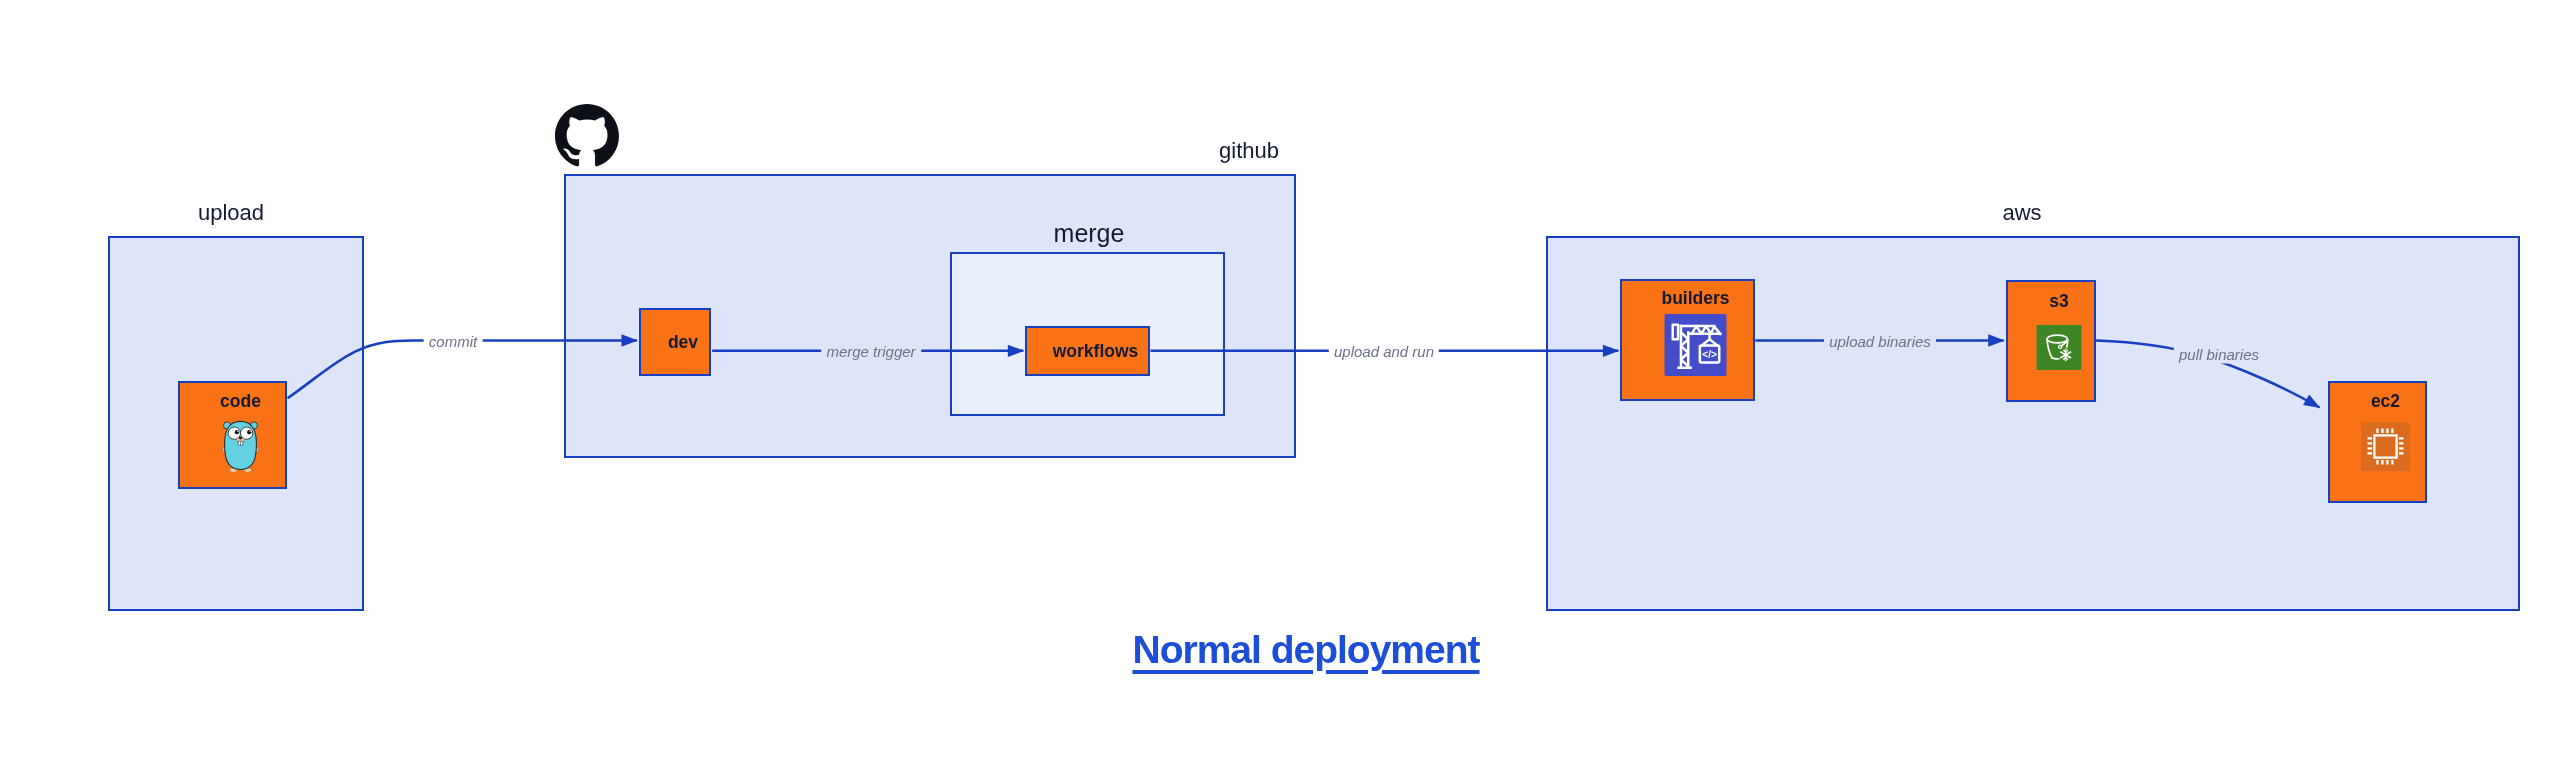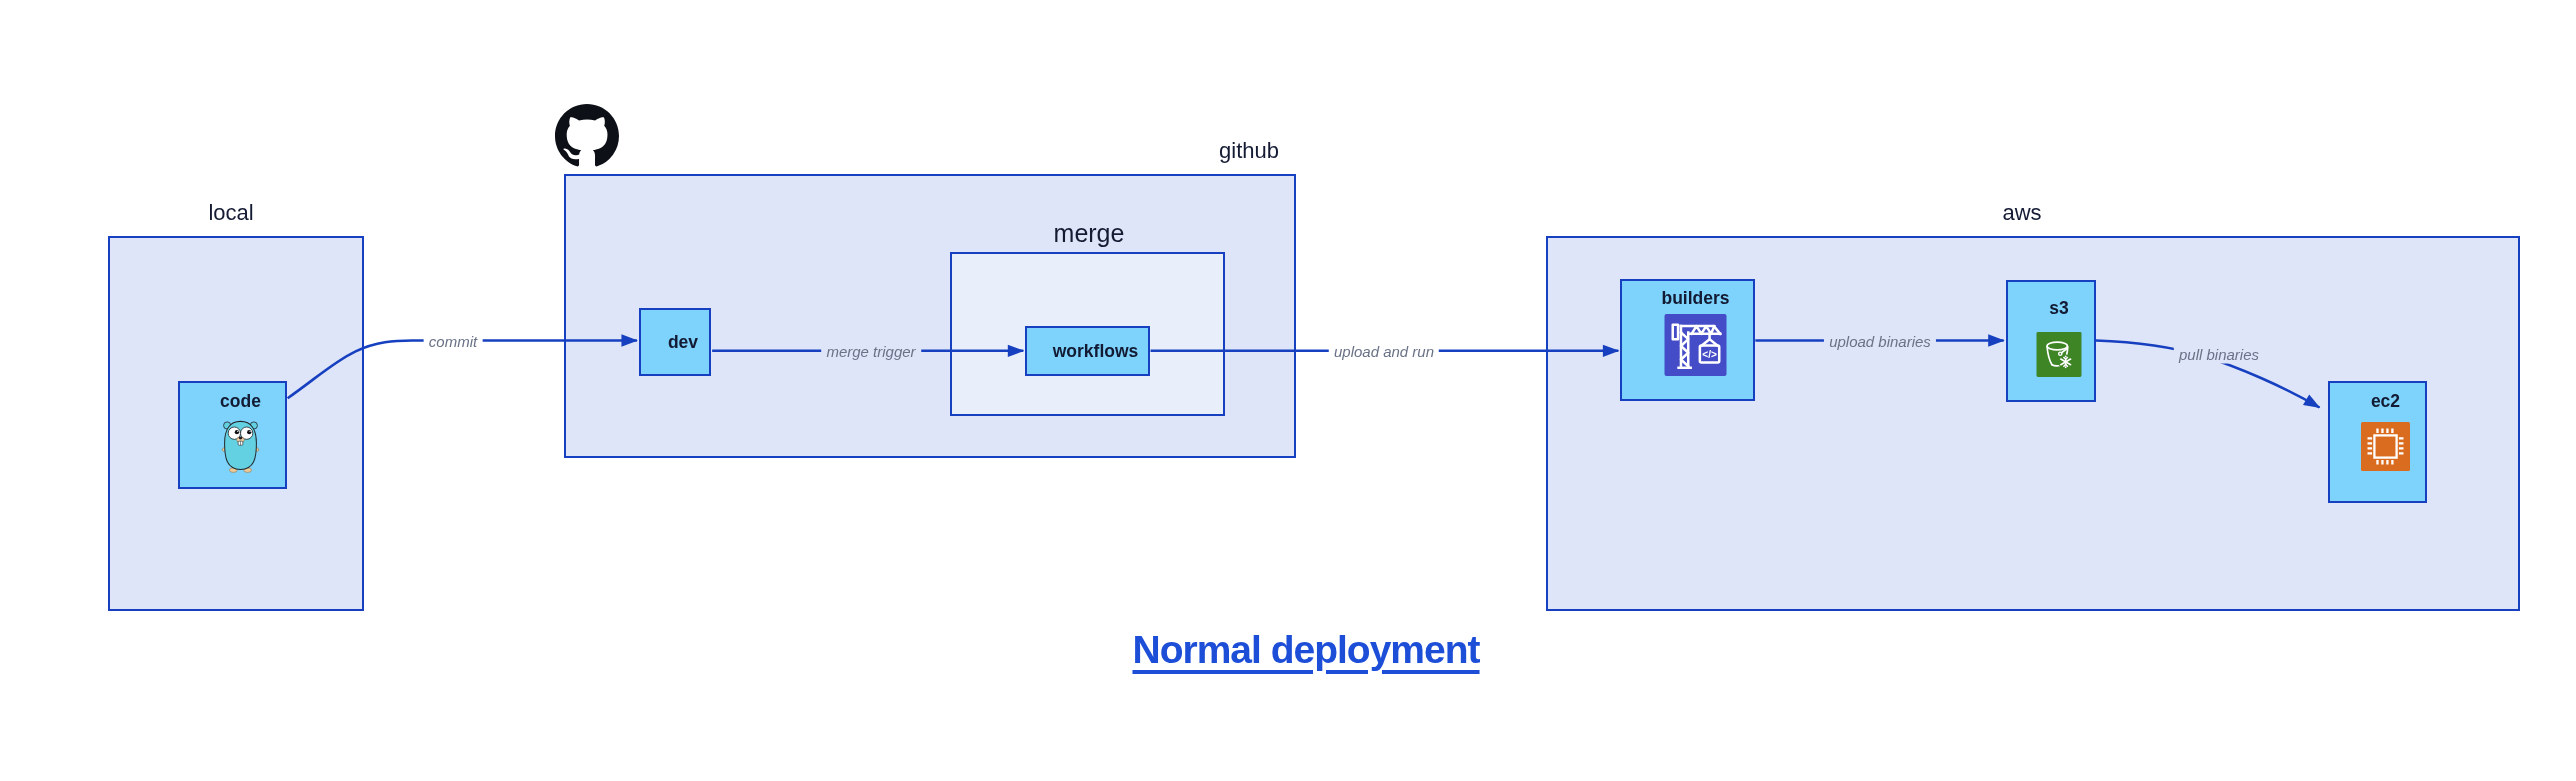--- a/index.html
+++ b/index.html
@@ -15,21 +15,21 @@
   .group-box {
     border: 2.6px solid #1640c0;
     background: #dfe5f8;
   }
   .master-box {
     border: 2.1px solid #1640c0;
     background: #e9eefb;
   }
   .node-box {
     border: 2.1px solid #1640c0;
-    background: #7dd3fc;
+    background: #f97316;
     display: flex;
     flex-direction: column;
     align-items: center;
     padding-left: 16px;
   }
   .group-label {
     position: absolute;
     transform: translate(-50%, -50%);
     color: #141b33;
     font-size: 22px;
@@ -77,34 +77,34 @@
   }
   
   .code-box    { left: 178px;  top: 381px; width: 109px; height: 108px; }
   .dev-box     { left: 639px; top: 308px; width: 72px; height: 68px; justify-content: center; }
   .wf-box      { left: 1025px; top: 326px; width: 125px; height: 50px; justify-content: center; }
   .build-box   { left: 1620px; top: 279px; width: 135px; height: 122px; }
   .s3-box      { left: 2006px; top: 280px; width: 90px; height: 122px; }
   .ec2-box     { left: 2328px; top: 381px; width: 99px; height: 122px; }
   .code-box .node-label  { margin-top: 8.2px; }
   .build-box .node-label { margin-top: 7.2px; }
-  .s3-box .node-label    { margin-top: 16px; }
+  .s3-box .node-label    { margin-top: 9px; }
   .ec2-box .node-label   { margin-top: 8.2px; }
   .gopher     { margin-top: 7.2px; }
   .cb-icon    { margin-top: 5.2px; }
   .s3-icon    { margin-top: 13.4px; }
   .ec2-icon   { margin-top: 10.3px; }
 </style>
 </head>
 <body>
 
 <div class="canvas">
 
   <div class="box group-box" style="left:108px; top:236px; width:256px; height:375px;"></div>
-  <div class="group-label" style="left:231px; top:213px;">local</div>
+  <div class="group-label" style="left:231px; top:213px;">upload</div>
 
   <div class="box group-box" style="left:564px; top:174px; width:732px; height:284px;"></div>
   <div class="group-label" style="left:1249px; top:151px;">github</div>
 
   <div class="box master-box" style="left:950px; top:252px; width:275px; height:164px;"></div>
   <div class="group-label small" style="left:1089px; top:233px;">merge</div>
 
   <div class="box group-box" style="left:1546px; top:236px; width:974px; height:375px;"></div>
   <div class="group-label" style="left:2022px; top:213px;text-align:right;">aws</div>
 

